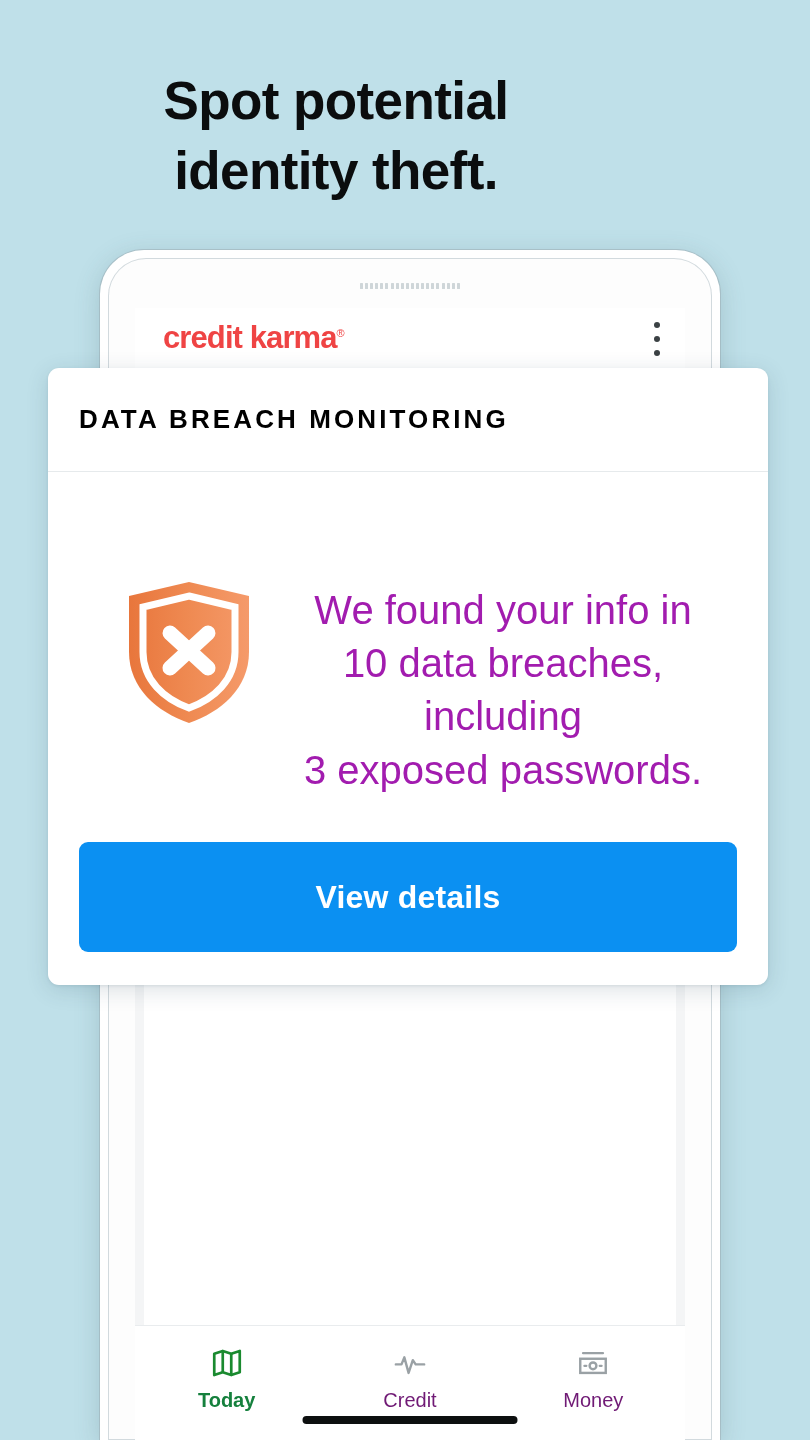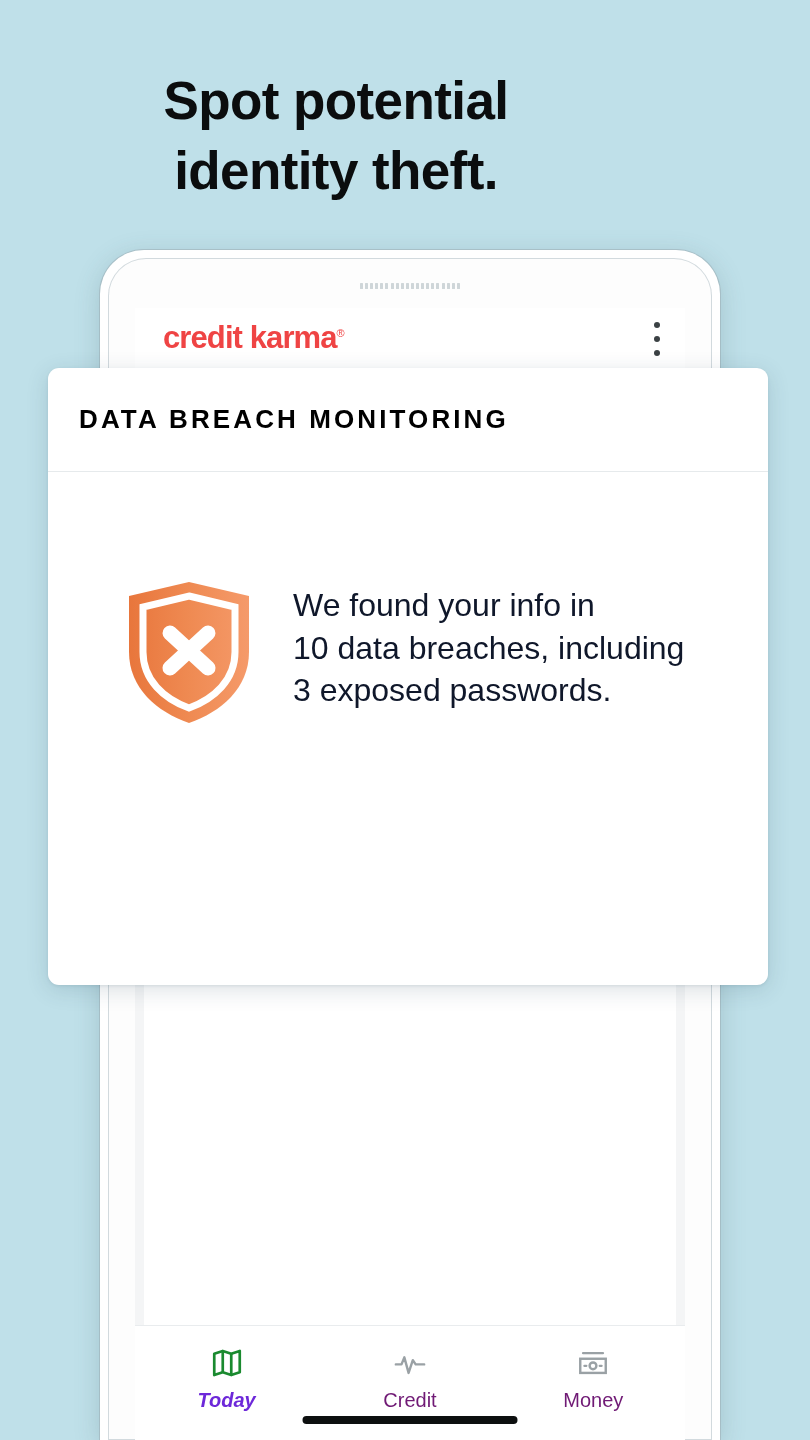--- a/index.html
+++ b/index.html
@@ -112,21 +112,21 @@
     display:flex; flex-direction:column;
     align-items:center; justify-content:flex-start;
     padding-top:20px;
     cursor:pointer;
   }
   .navicon { width:34px; height:34px; display:block; }
   .navlabel {
     margin-top:9px;
     font-size:20px; color:#701a75;
   }
-  .navitem.active .navlabel { color:#6d28d9; font-weight:bold;font-style:italic; }
+  .navitem.active .navlabel { color:#15803d; font-weight:bold; }
 
   .home-indicator {
     position:absolute; left:50%; transform:translateX(-50%);
     bottom:16px;
     width:215px; height:8px;
     background:#0d0f10;
     border-radius:5px;
   }
 
   
@@ -152,23 +152,24 @@
   }
   .card-body {
     position:absolute; left:0; top:104px; width:100%;
   }
   .shield {
     position:absolute; left:77px; top:108px;
     width:128px; height:145px;
   }
   .card-text {
     position:absolute; left:245px; top:112px; width:420px;
-    font-size:32px;
+    font-size:40px;
     line-height:1.33;
-    color:#0f172a;
+    color:#a21caf;
+    text-align:center;
   }
   .card-text span { display:block; }
   .cta {
     position:absolute; left:31px; right:31px; bottom:33px;
     height:110px;
     background:#0b90f2;
     border:none;
     border-radius:9px;
     color:#fff;
     font-family:"Liberation Sans", sans-serif;
@@ -318,13 +319,14 @@
       </svg>
     </div>
 
     <div class="card-text">
       <span>We found your info in</span>
       <span>10 data breaches, including</span>
       <span>3 exposed passwords.</span>
     </div>
   </div>
 
+  <button class="cta">View details</button>
 </div>
 
 </body></html>

